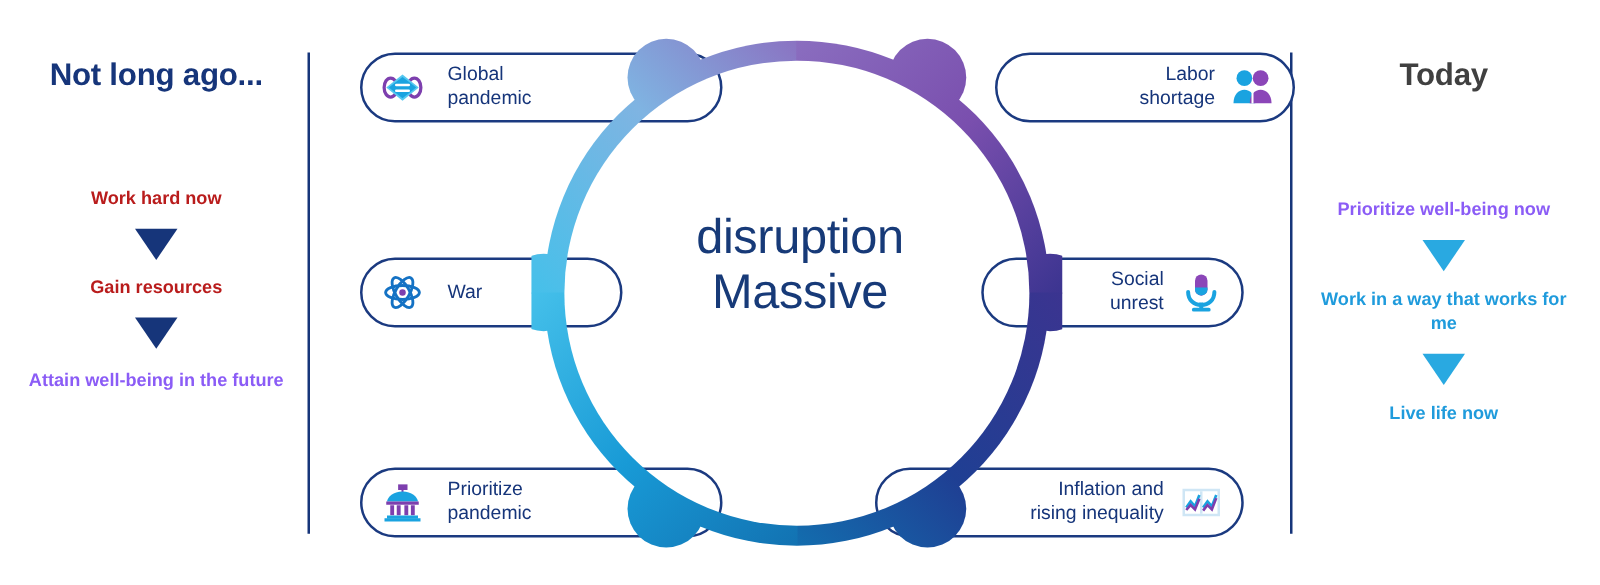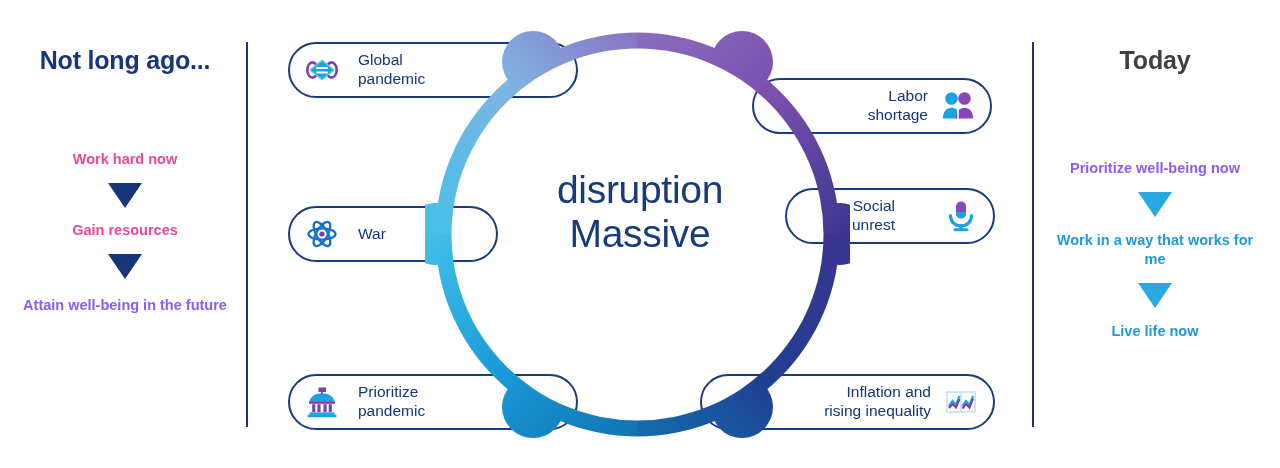--- a/index.html
+++ b/index.html
@@ -64,21 +64,21 @@
     height: 0;
     margin: 14px auto 13px auto;
     border-left: 17px solid transparent;
     border-right: 17px solid transparent;
     border-top: 25px solid #16357a;
   }
   .side-right .flow-arrow {
     border-top-color: #29a9e1;
     margin: 14px auto 14px auto;
   }
-  .c-navy   { color: #ec4899; }
+  .c-navy   { color: #b91c1c; }
   .c-purple { color: #8b5cf6; margin-top: 17px; }
   .c-blue   { color: #1f9bdc; }
 
   .divider {
     position: absolute;
     top: 42px;
     width: 2px;
     height: 385px;
     background: #16357a;
   }
@@ -136,22 +136,22 @@
     width: 36px;
     height: 36px;
     flex: 0 0 36px;
     display: block;
   }
 
   
   #pill-pandemic  { left: 288px; top: 42px;  width: 290px; }
   #pill-war       { left: 288px; top: 206px; width: 210px; }
   #pill-political { left: 288px; top: 374px; width: 290px; }
-  #pill-labor     { left: 752px; top: 42px;  width: 240px; margin-top: 36px; }
-  #pill-social    { left: 785px; top: 188px; width: 210px; gap: 36px; }
+  #pill-labor     { left: 796px; top: 42px;  width: 240px; }
+  #pill-social    { left: 785px; top: 206px; width: 210px; }
   #pill-inflation { left: 700px; top: 374px; width: 295px; }
 
   
   .ring-wrap { z-index: 6; pointer-events: none; }
   .center-label { z-index: 7; }
 </style>
 </head>
 <body>
 
 <div class="canvas">

